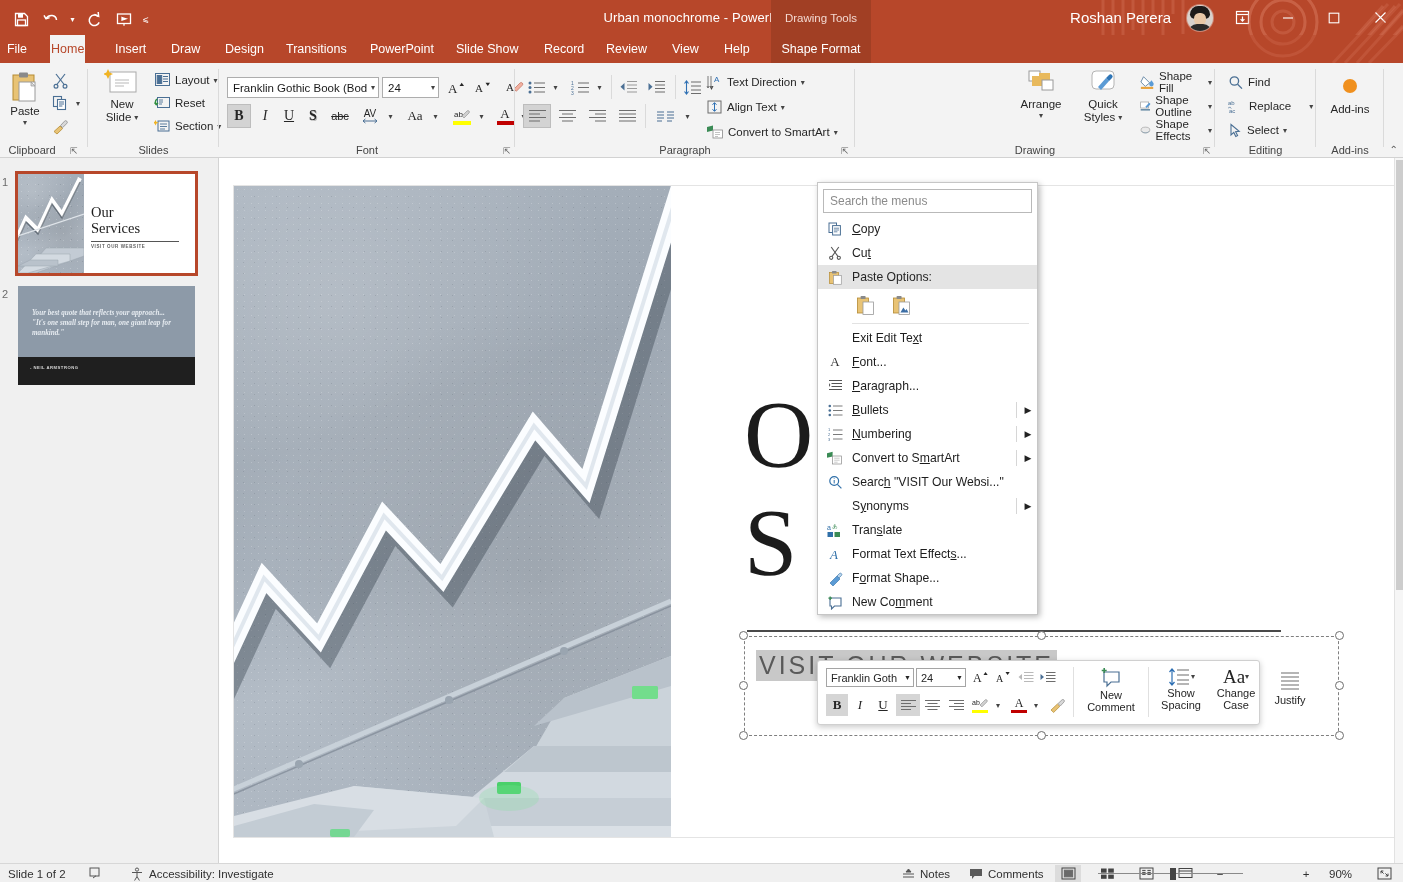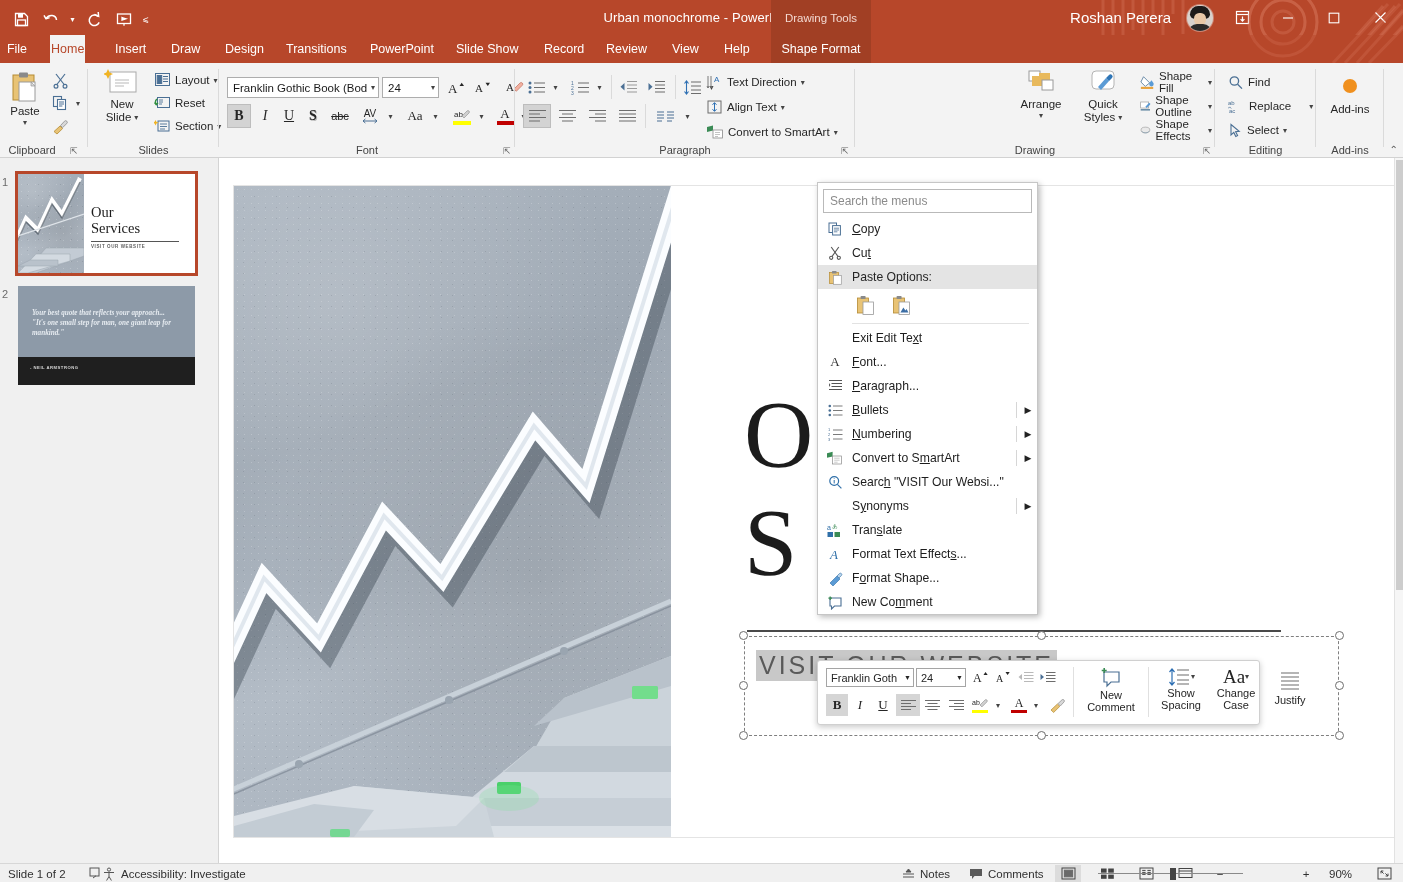--- a/index.html
+++ b/index.html
@@ -1134,21 +1134,21 @@
 <div id="statusbar">
   <div class="sbi" style="left:2px;padding:0 6px;">
     <span>Slide 1 of 2</span>
   </div>
   <div class="sbi" style="left:84px;padding:0 5px;">
     <svg width="14" height="13" viewBox="0 0 14 13" fill="none" stroke="#555" stroke-width="1">
         <rect x="1" y="1" width="9" height="8"></rect>
         <path d="M4 11 l3-2.2"></path>
       </svg>
   </div>
-  <div class="sbi" style="left:96px;padding:0 6px;justify-content:space-between;">
+  <div class="sbi" style="left:124px;padding:0 6px;justify-content:space-between;">
     <svg width="14" height="14" viewBox="0 0 14 14" fill="none" stroke="#555" stroke-width="1">
         <circle cx="7" cy="2.6" r="1.6"></circle>
         <path d="M2 5.5h10 M7 5.5v4 M7 9.5 l-2.4 4 M7 9.5 l2.4 4"></path>
       </svg>
     <span>Accessibility: Investigate</span>
   </div>
   <div class="sbi" style="left:896px;padding:0 6px;">
     <svg width="13" height="12" viewBox="0 0 13 12" stroke="#555" stroke-width="1" fill="none">
         <path d="M6.5 1 L9 4 H4z" fill="#555"></path>
         <path d="M1 6h11 M1 9h11"></path>

